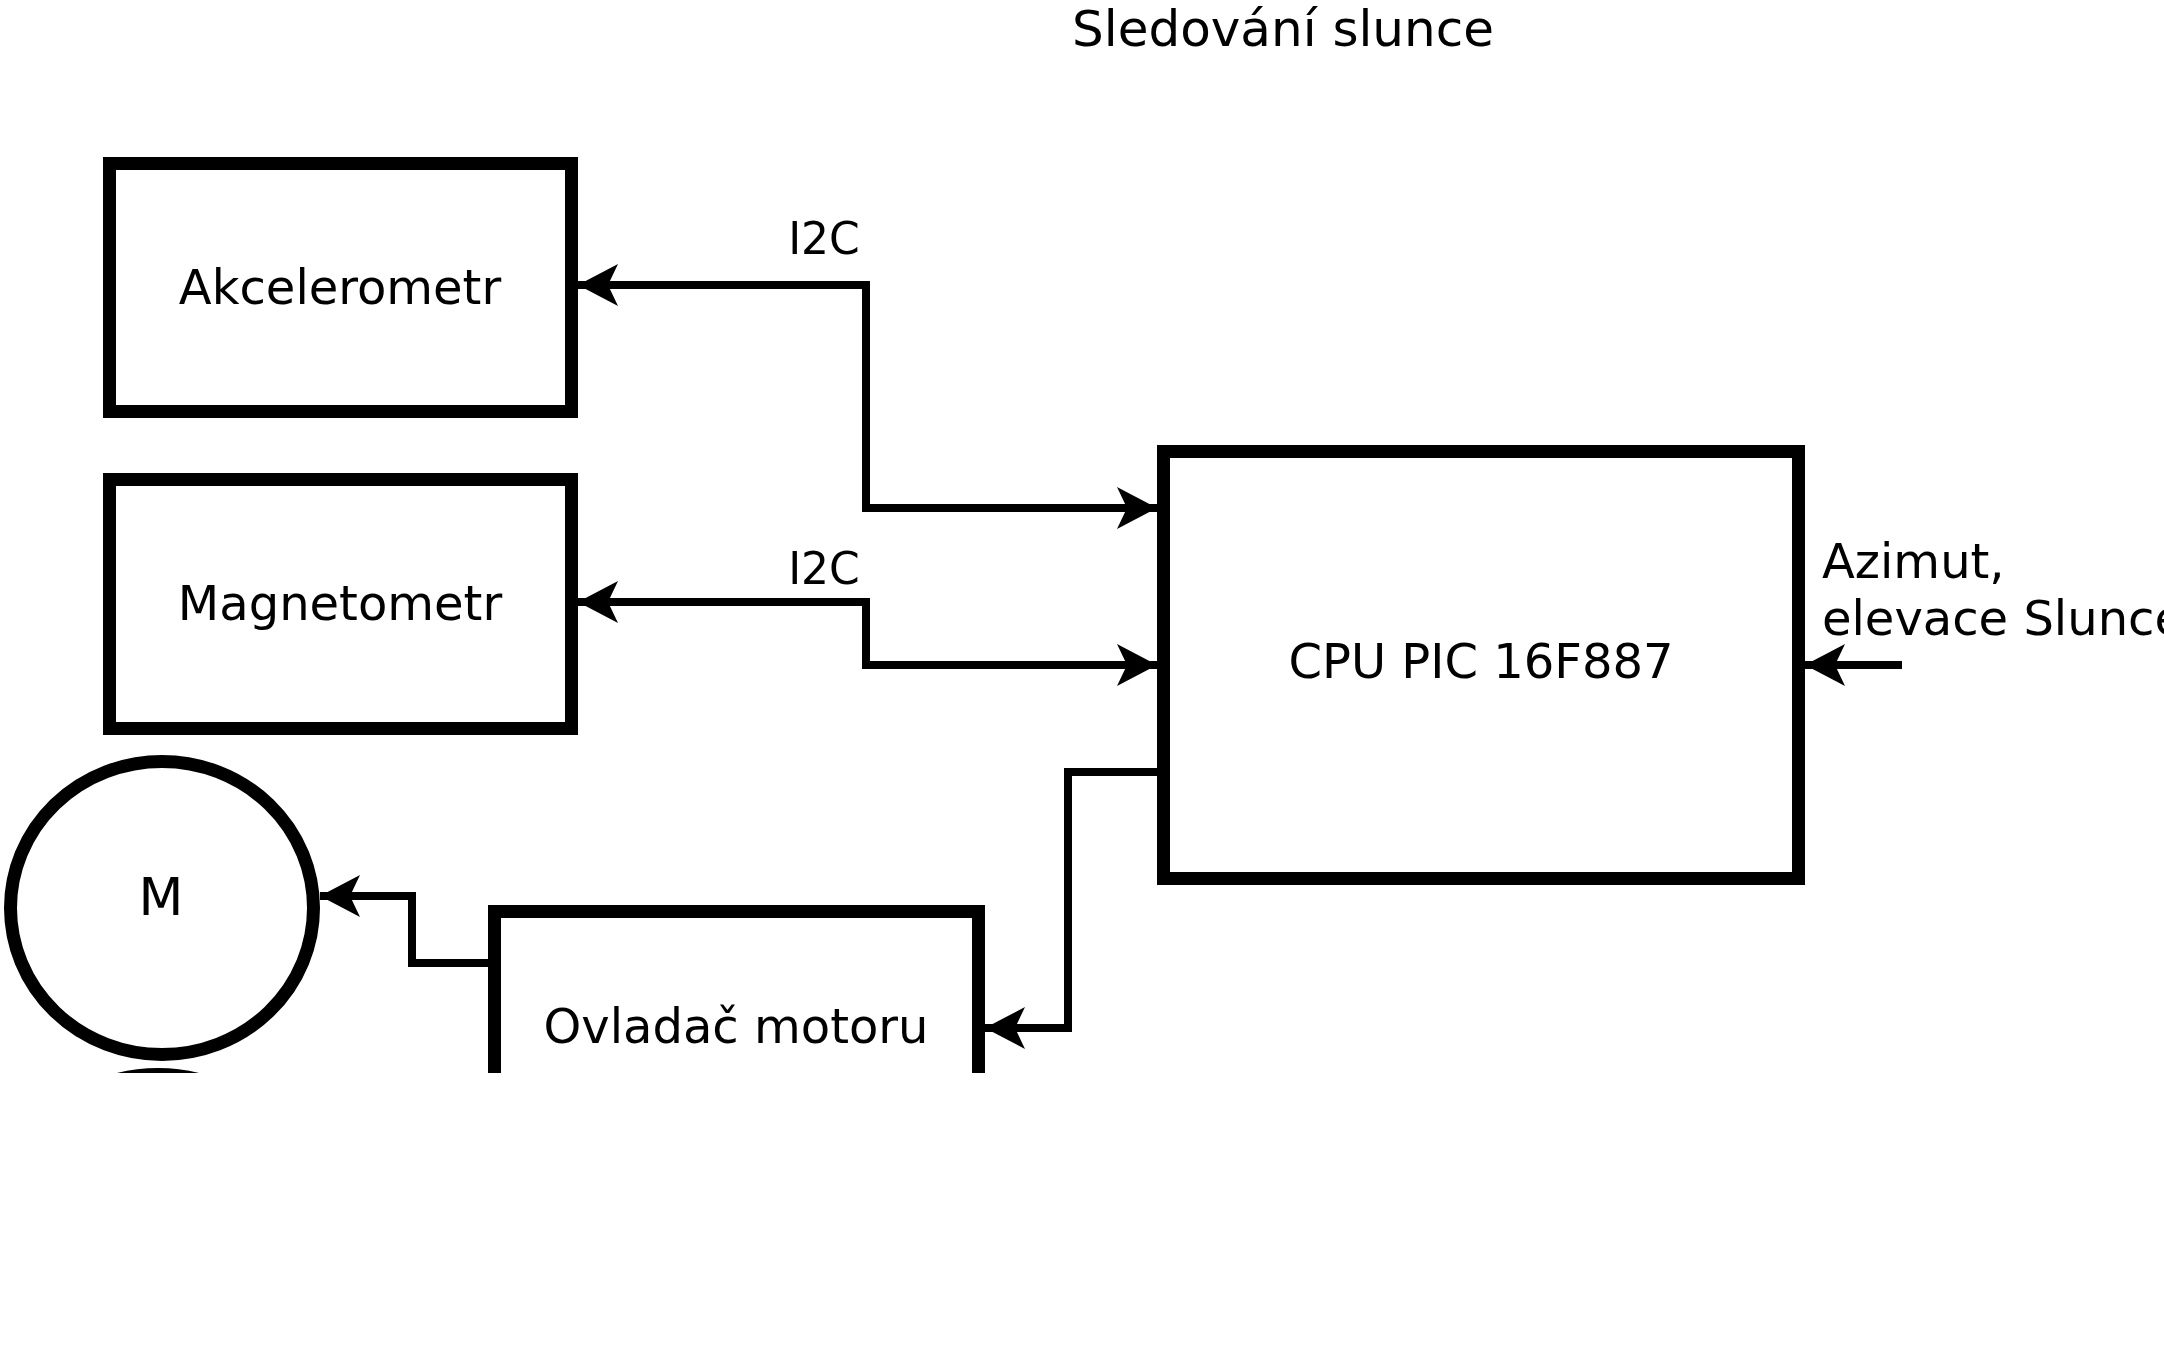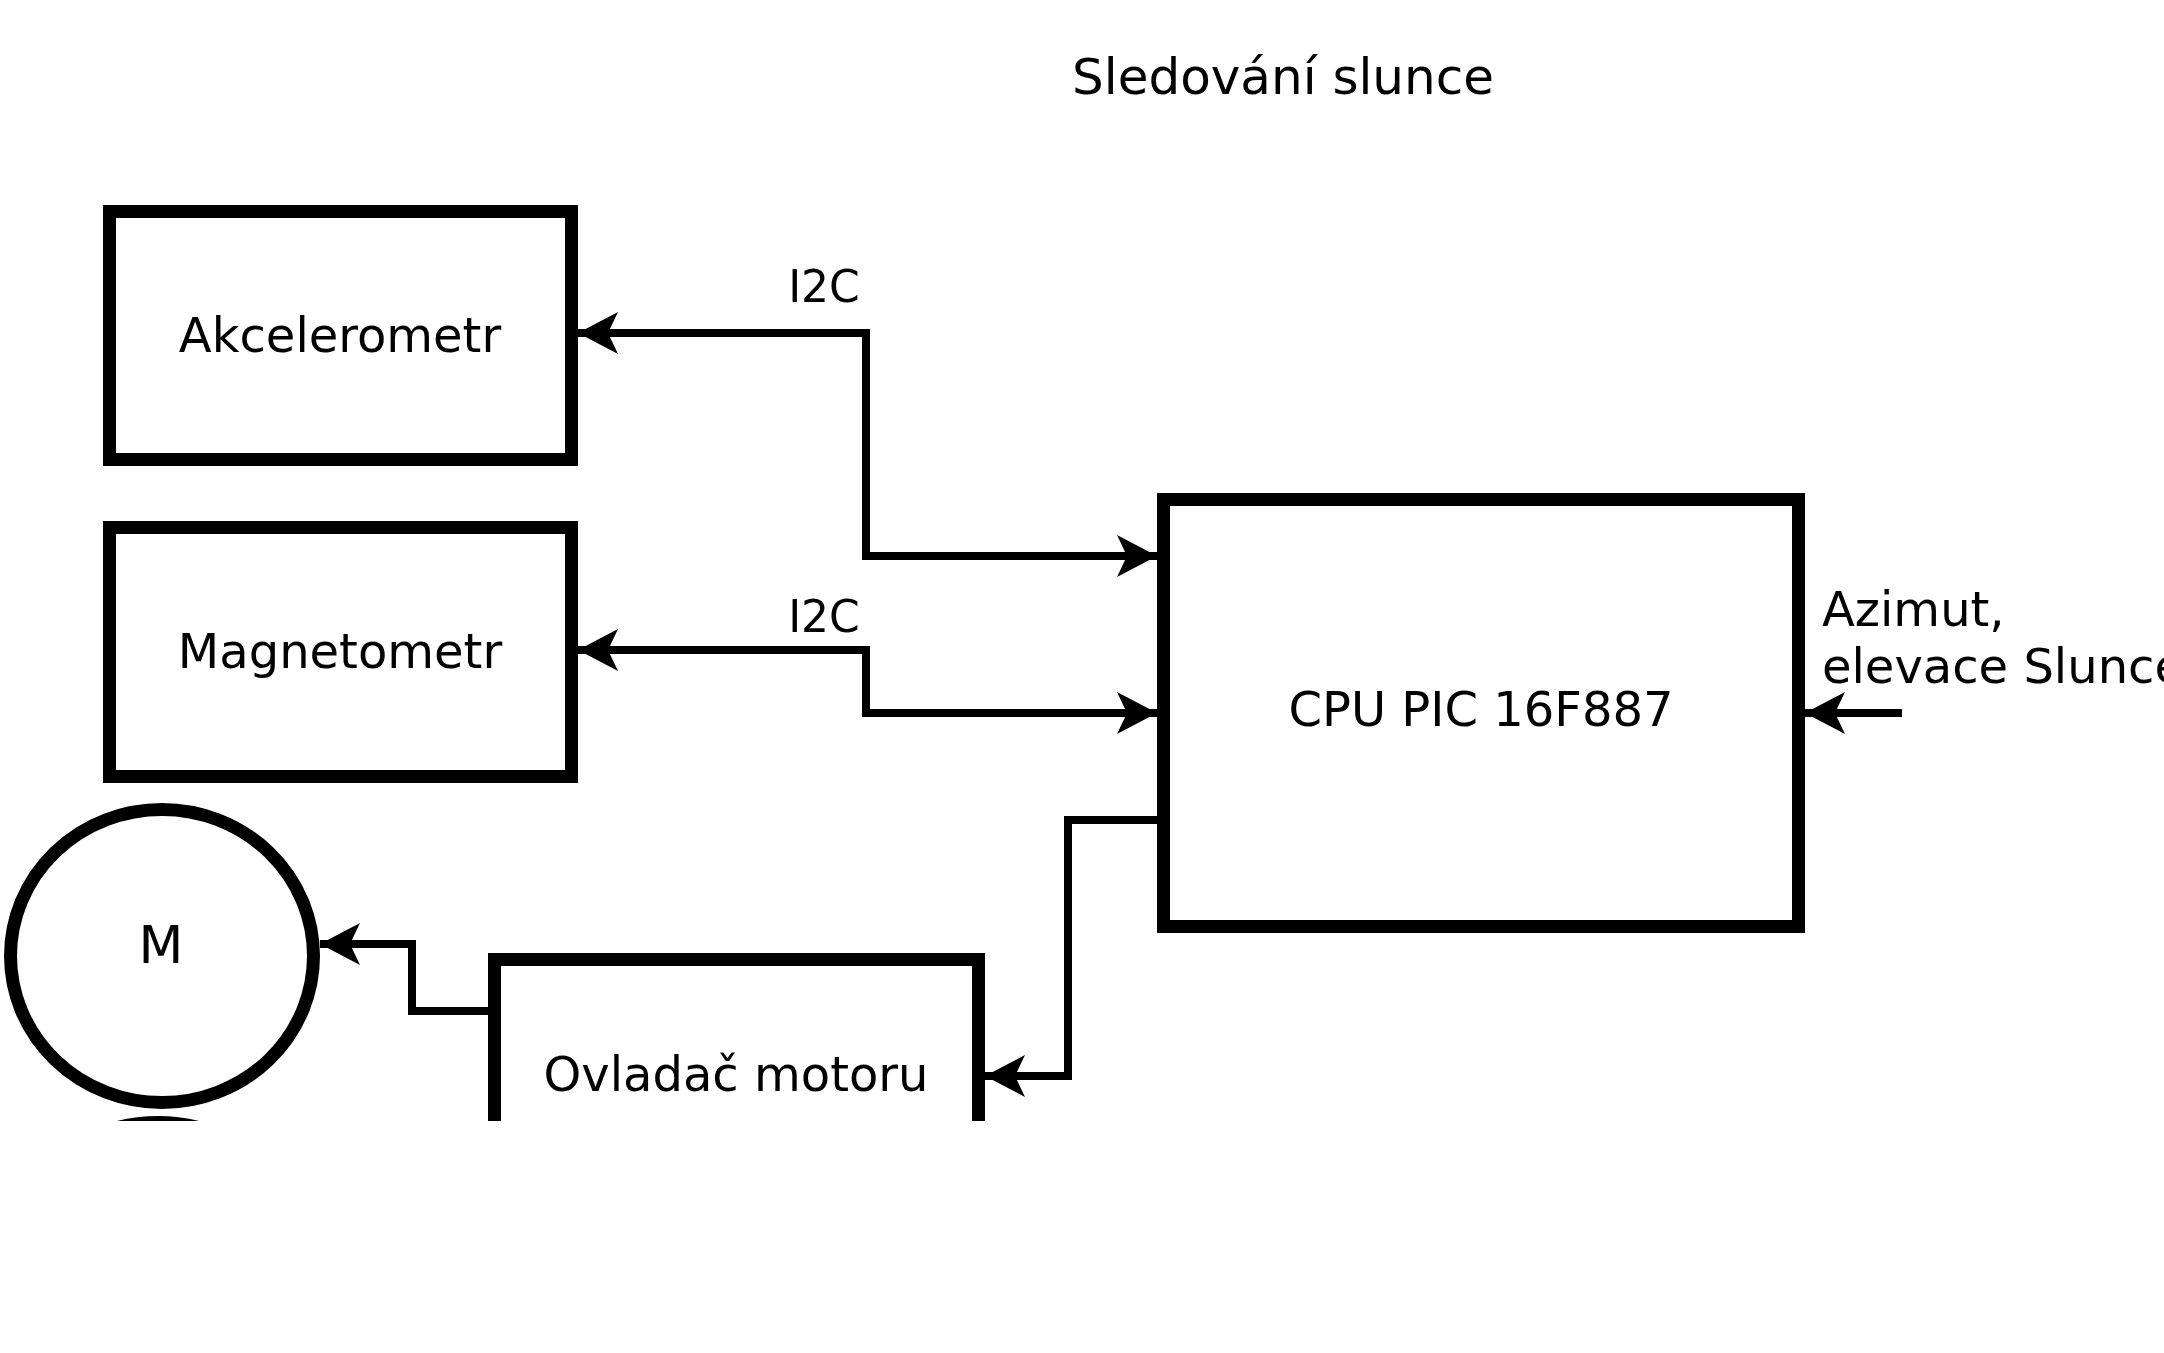--- a/index.html
+++ b/index.html
@@ -10,21 +10,20 @@
     margin:0;
     padding:0;
     background:var(--paper);
   }
   .stage{
     position:relative;
     width:2164px;
     height:1073px;
     background:var(--paper);
     overflow:hidden;
-    margin-top:48px;
   }
   svg{
     display:block;
     font-family:"DejaVu Sans","Liberation Sans",sans-serif;
   }
   .box{
     fill:var(--paper);
     stroke:var(--ink);
     stroke-width:13;
   }

